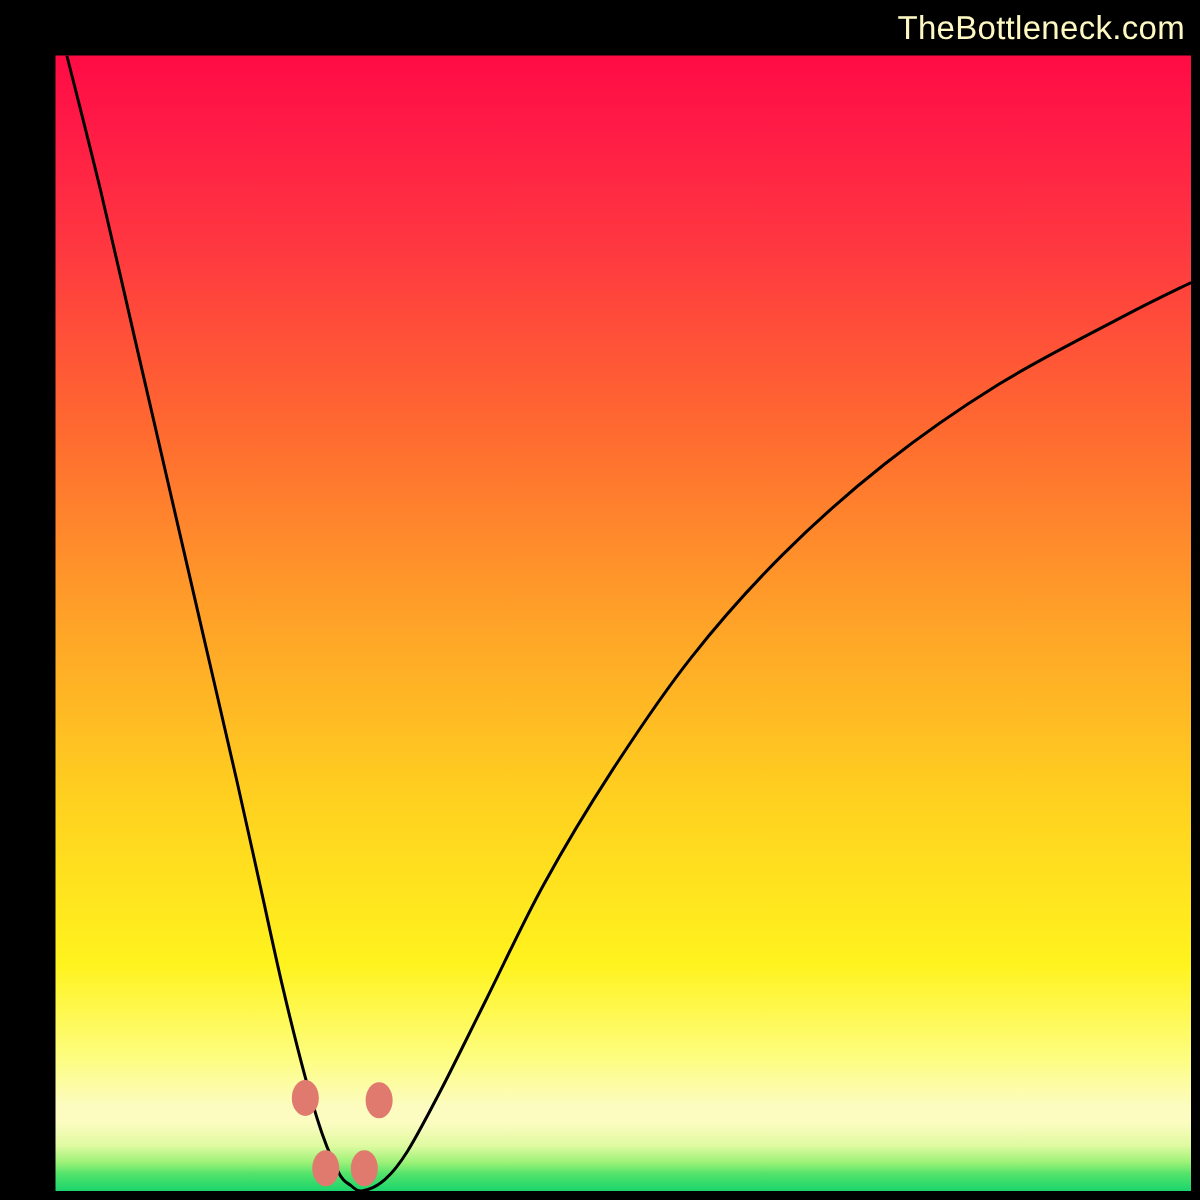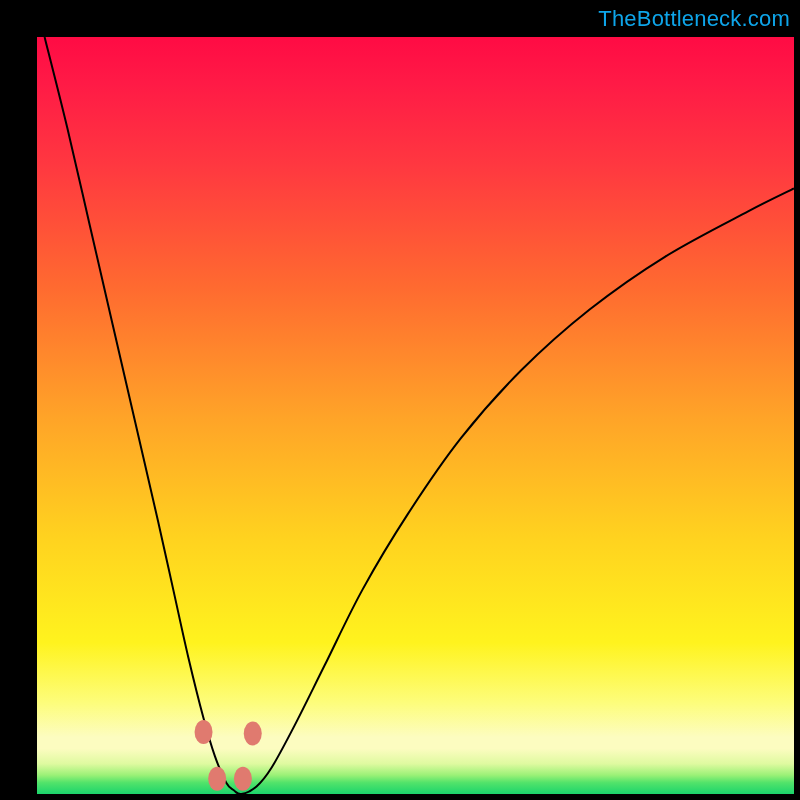--- a/index.html
+++ b/index.html
@@ -42,21 +42,21 @@
       #dffaa0 96%,
       #9bf177 97.5%,
       #52e36a 98.5%,
       #1bd46c 100%
     );
   }
   .watermark {
     position: absolute;
     top: 6px;
     right: 10px;
-    color: #0ea5e9;
+    color: #fef9c3;
     font-size: 22px;
     letter-spacing: 0.2px;
     user-select: none;
   }
   svg.curve-layer {
     position: absolute;
     left: 0;
     top: 0;
     width: 757px;
     height: 757px;

